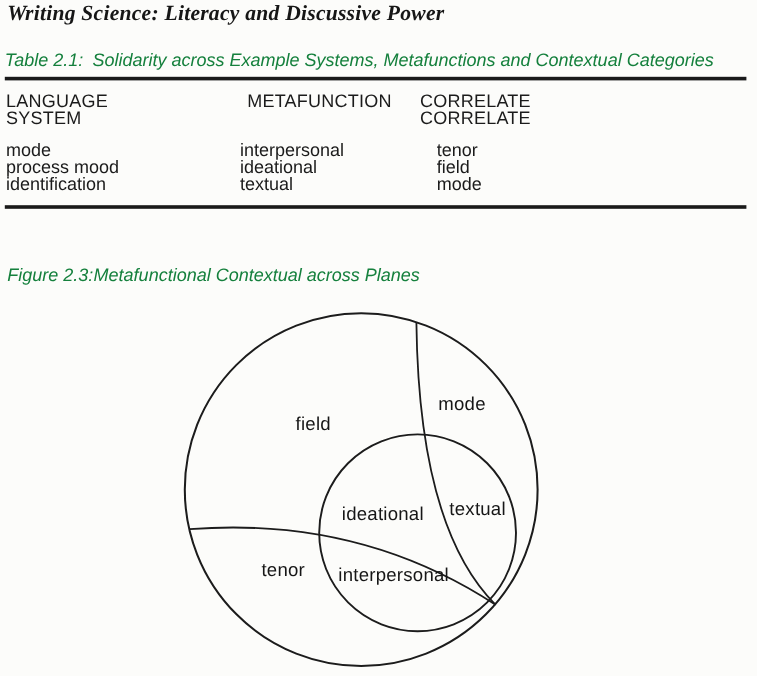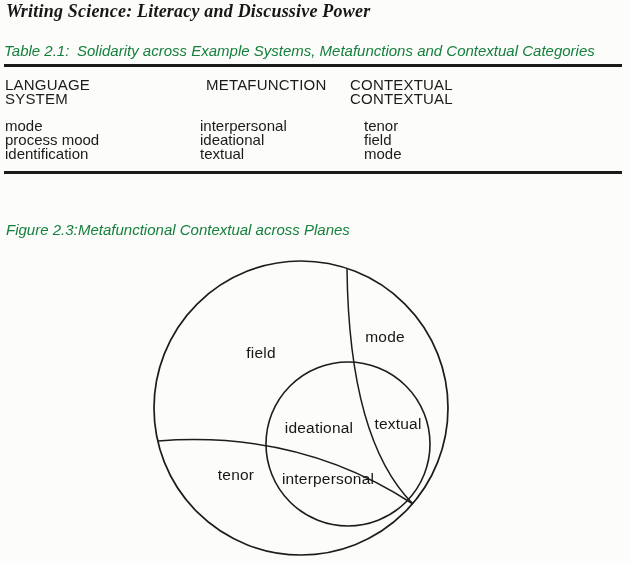--- a/index.html
+++ b/index.html
@@ -59,21 +59,21 @@
 <div class="abs running-head">Writing Science: Literacy and Discussive Power</div>
 
 <div class="abs caption table-caption">
   <span class="cap-label">Table 2.1:</span><span>Solidarity across Example Systems, Metafunctions and Contextual Categories</span>
 </div>
 
 <div class="abs rule rule-top"></div>
 
 <div class="abs th th-1">LANGUAGE SYSTEM</div>
 <div class="abs th th-2">METAFUNCTION</div>
-<div class="abs th th-3">CONTEXTUAL CONTEXTUAL</div>
+<div class="abs th th-3">CORRELATE CORRELATE</div>
 
 <div class="abs td col-1">
   <div>mode</div>
   <div>process mood</div>
   <div>identification</div>
 </div>
 <div class="abs td col-2">
   <div>interpersonal</div>
   <div>ideational</div>
   <div>textual</div>

